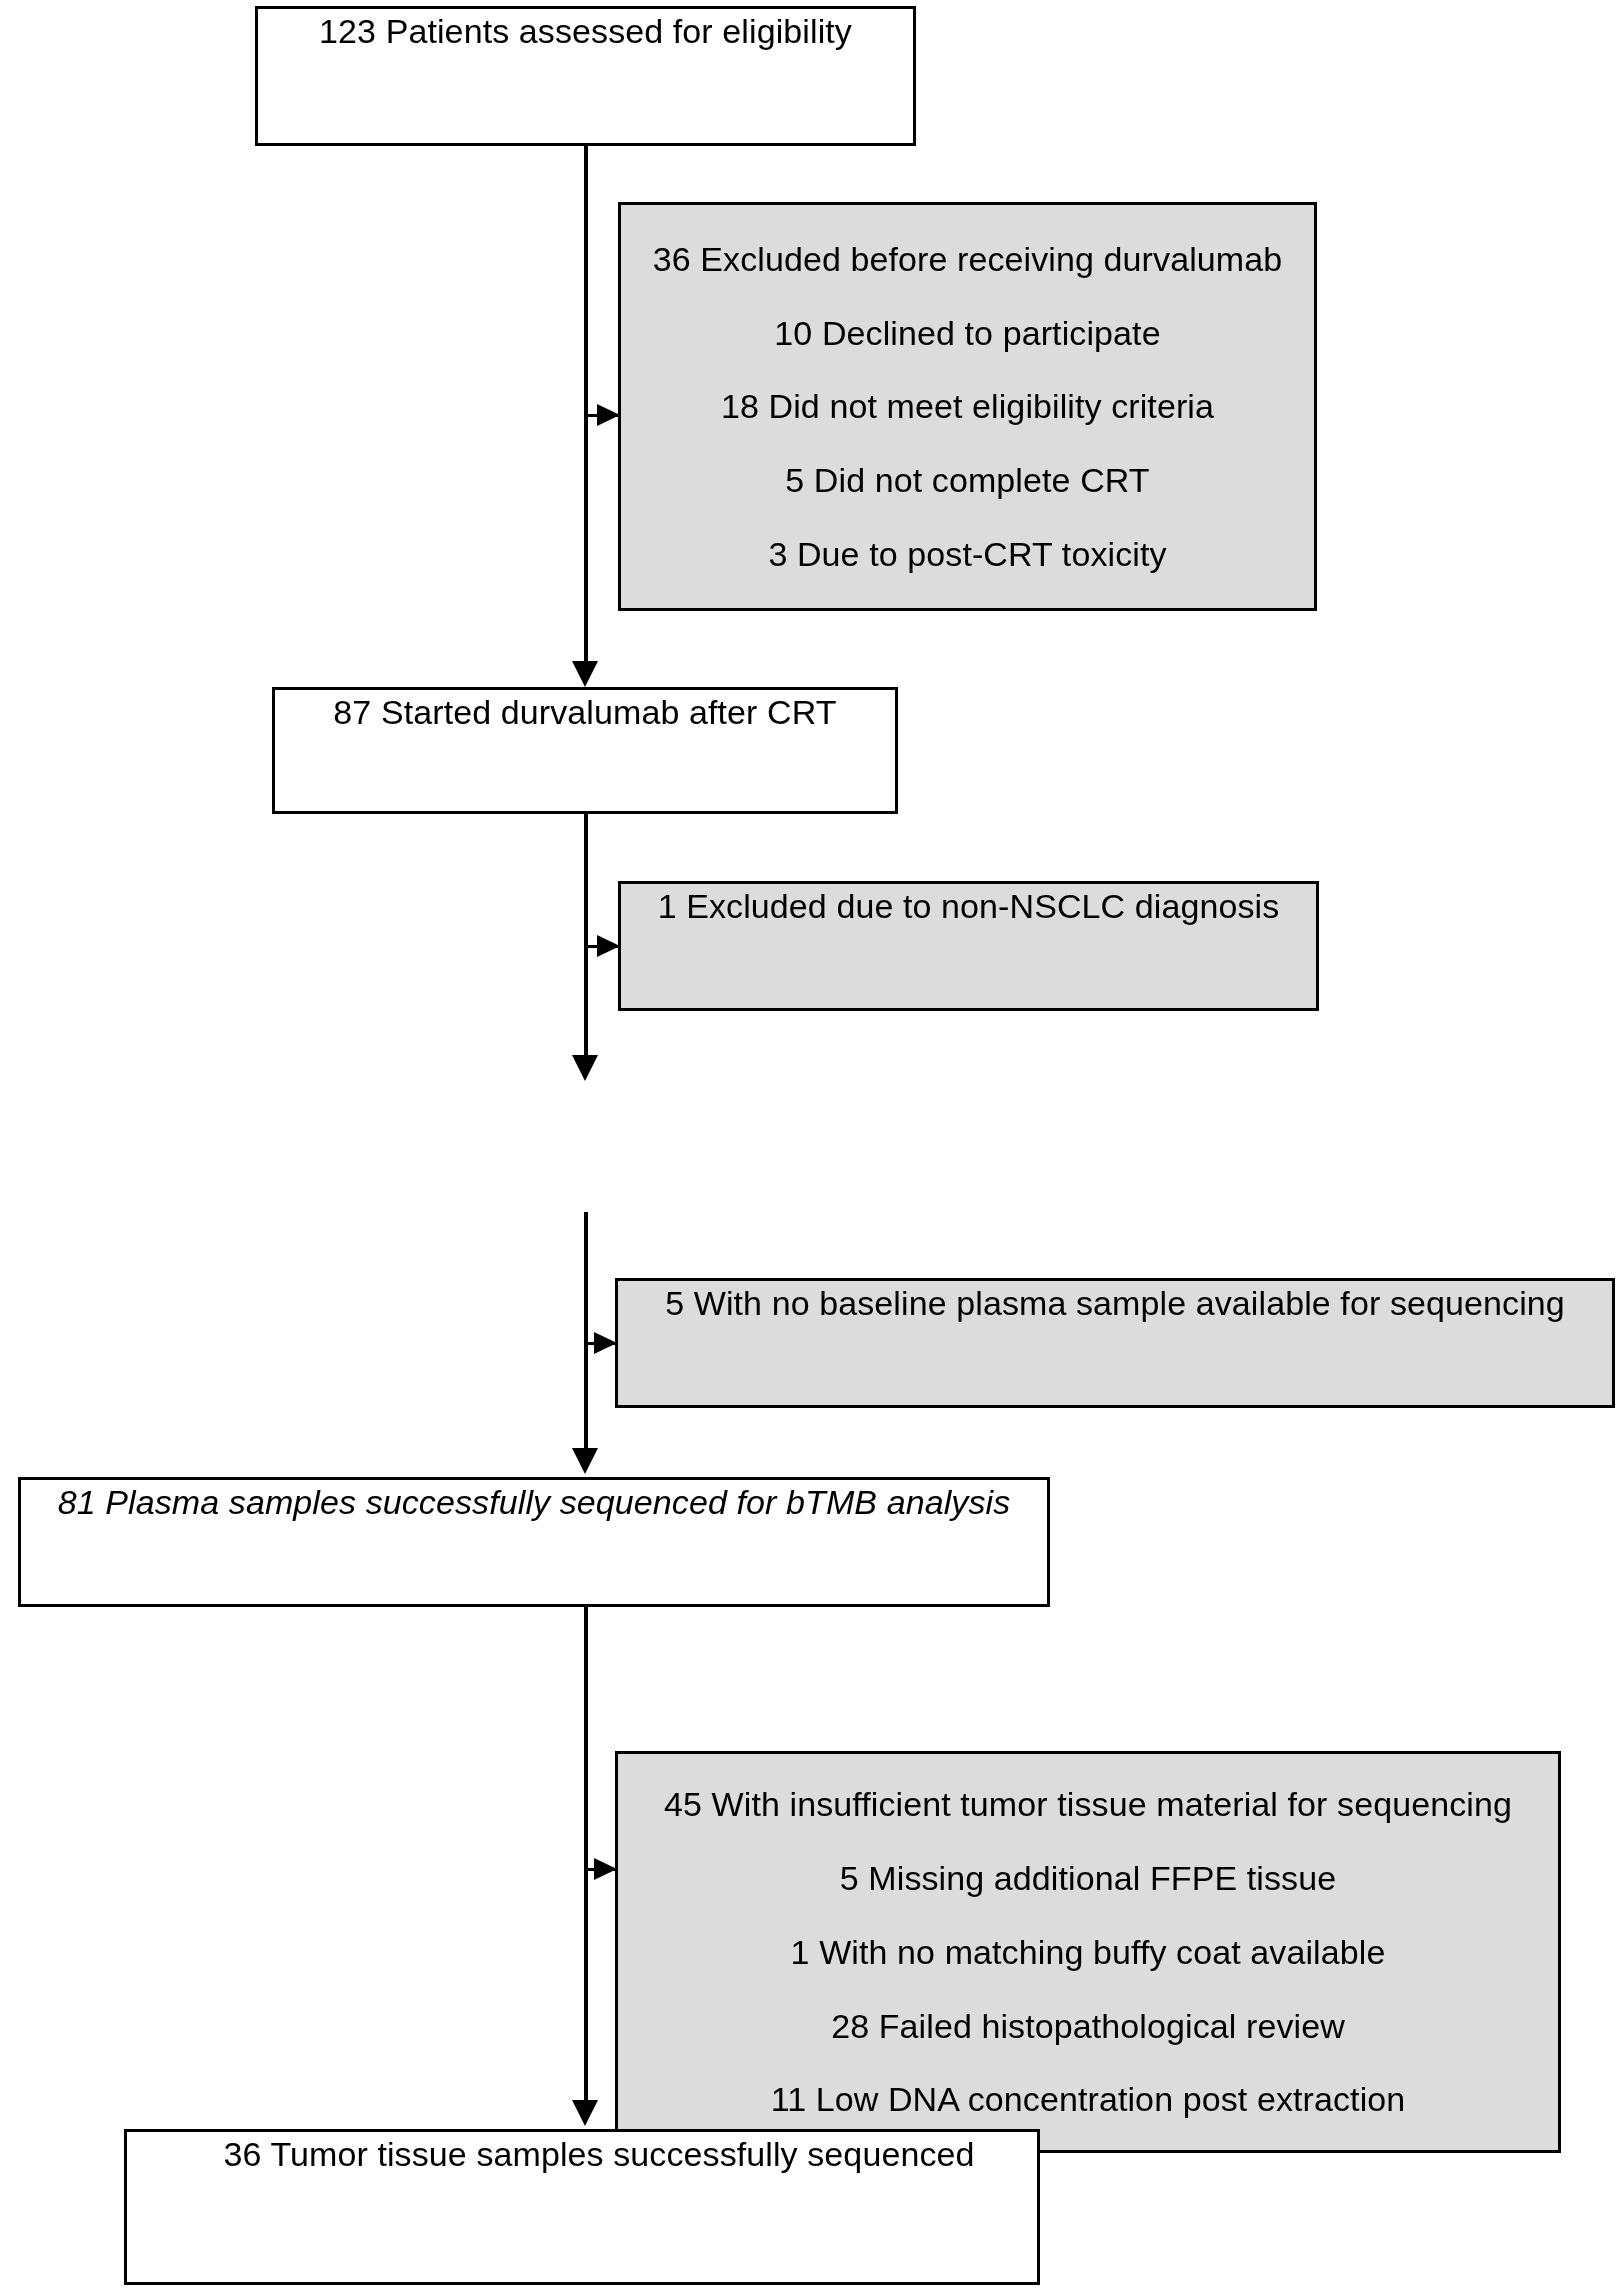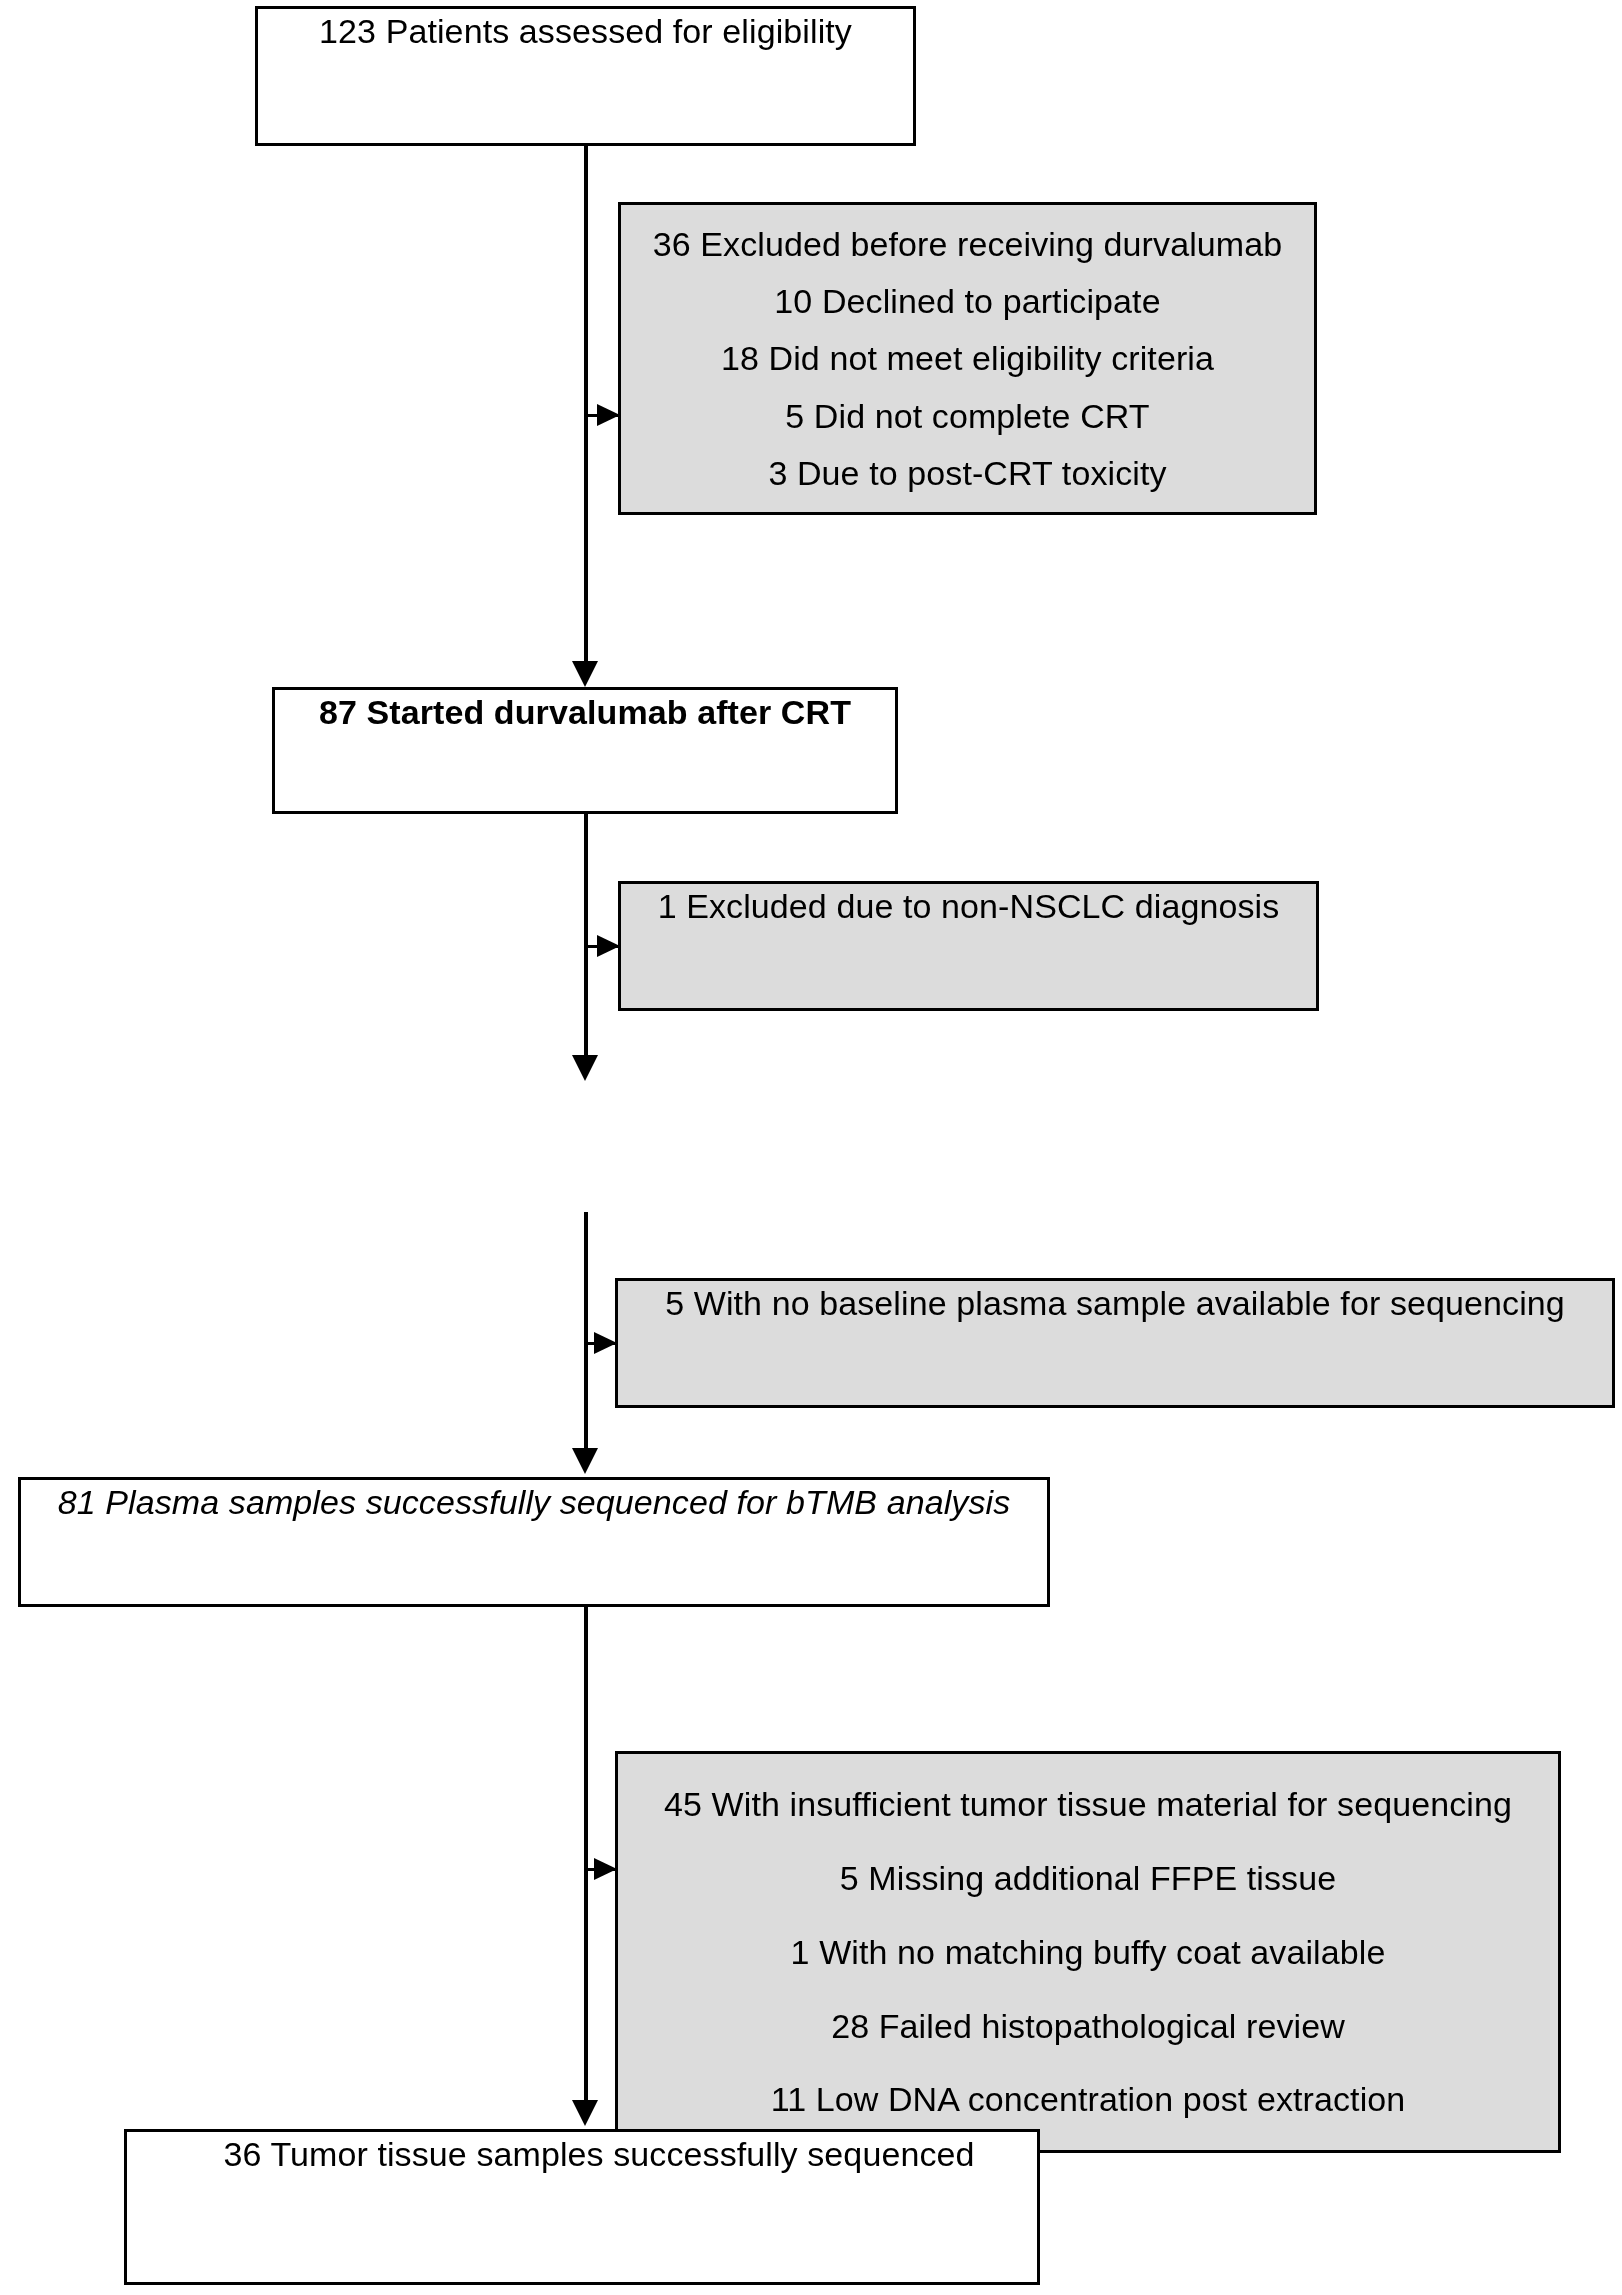--- a/index.html
+++ b/index.html
@@ -98,29 +98,29 @@
 
   <div class="vline" style="left:584px; top:1606px; height:500px;"></div>
   <div class="arrow-down" style="left:572px; top:2100px;"></div>
   <div class="hline" style="left:584px; top:1868px; width:34px;"></div>
   <div class="arrow-right" style="left:594px; top:1858px;"></div>
 
   <div class="node" style="left:255px; top:6.1px; width:661px; height:140px;">
     <span class="line">123 Patients assessed for eligibility</span>
   </div>
 
-  <div class="node shaded multi" style="left:618px; top:202px; width:699px; height:313px; padding:17px 4px;justify-content:space-between;">
+  <div class="node shaded multi" style="left:618px; top:202px; width:699px; height:409px; padding:17px 4px;">
     <span class="line">36 Excluded before receiving durvalumab</span>
     <span class="line">10 Declined to participate</span>
     <span class="line">18 Did not meet eligibility criteria</span>
     <span class="line">5 Did not complete CRT</span>
     <span class="line">3 Due to post-CRT toxicity</span>
   </div>
 
-  <div class="node" style="left:272px; top:687px; width:626px; height:127px;font-weight:bold;">
+  <div class="node" style="left:272px; top:687px; width:626px; height:127px;">
     <span class="line">87 Started durvalumab after CRT</span>
   </div>
 
   <div class="node shaded" style="left:618px; top:881px; width:701px; height:130px;">
     <span class="line">1 Excluded due to non-NSCLC diagnosis</span>
   </div>
 
 
   <div class="node shaded" style="left:615px; top:1278px; width:1000px; height:130px;">
     <span class="line">5 With no baseline plasma sample available for sequencing</span>

